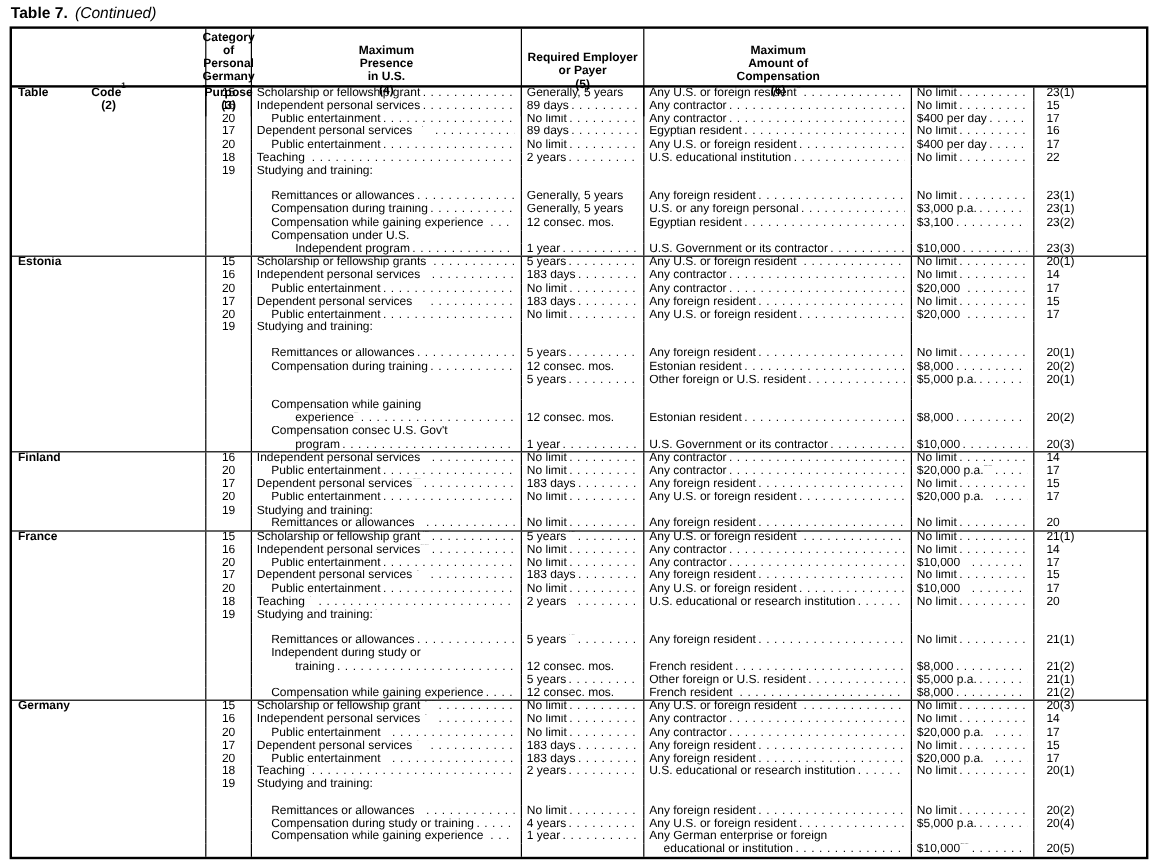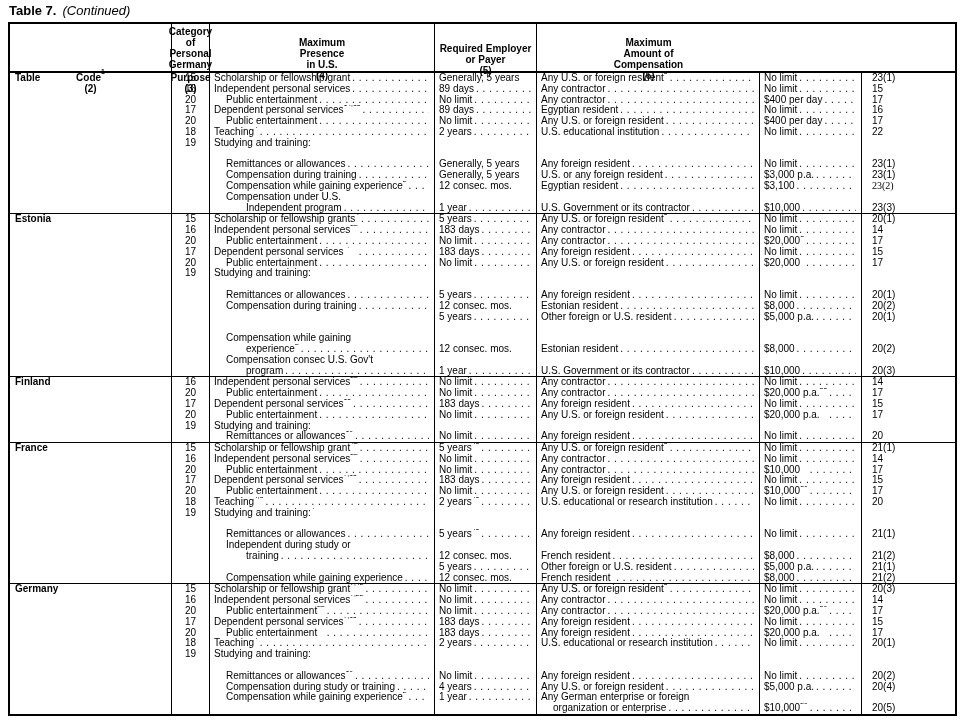--- a/index.html
+++ b/index.html
@@ -254,21 +254,21 @@
           <div class="cell " style="min-height: 10.8px;"></div>
           <div class="cell c-code" style="min-height: 10.8px;"></div>
           <div class="cell " style="min-height: 10.8px; padding-left: 16px;">
             <span class="t">Compensation during training</span>
             <span class="lead"></span>
           </div>
           <div class="cell " style="min-height: 10.8px; padding-left: 4px;">
             <span class="t">Generally, 5 years</span>
           </div>
           <div class="cell " style="min-height: 10.8px; padding-left: 4px;">
-            <span class="t">U.S. or any foreign resident</span>
+            <span class="t">U.S. or any foreign personal</span>
             <span class="lead"></span>
           </div>
           <div class="cell " style="min-height: 10.8px; padding-left: 4px;">
             <span class="t">$3,000 p.a.</span>
             <span class="lead"></span>
           </div>
           <div class="cell " style="min-height: 10.8px; padding-left: 10px;">
             <span class="t">23(1)</span>
           </div>
           <div class="cell " style="min-height: 10.8px;"></div>
@@ -281,21 +281,21 @@
             <span class="t">12 consec. mos.</span>
           </div>
           <div class="cell " style="min-height: 10.8px; padding-left: 4px;">
             <span class="t">Egyptian resident</span>
             <span class="lead"></span>
           </div>
           <div class="cell " style="min-height: 10.8px; padding-left: 4px;">
             <span class="t">$3,100</span>
             <span class="lead"></span>
           </div>
-          <div class="cell " style="min-height: 10.8px; padding-left: 10px; font-family: Liberation Serif, serif;">
+          <div class="cell " style="min-height: 10.8px; padding-left: 10px;">
             <span class="t">23(2)</span>
           </div>
           <div class="cell " style="min-height: 10.8px;"></div>
           <div class="cell c-code" style="min-height: 10.8px;"></div>
           <div class="cell " style="min-height: 10.8px; padding-left: 16px;">
             <span class="t">Compensation under U.S.</span>
           </div>
           <div class="cell " style="min-height: 10.8px; padding-left: 4px;"></div>
           <div class="cell " style="min-height: 10.8px; padding-left: 4px;"></div>
           <div class="cell " style="min-height: 10.8px; padding-left: 4px;"></div>
@@ -1174,21 +1174,21 @@
           <div class="cell " style="min-height: 10.8px; padding-left: 4px;">
             <span class="t">Any German enterprise or foreign</span>
           </div>
           <div class="cell " style="min-height: 10.8px; padding-left: 4px;"></div>
           <div class="cell " style="min-height: 10.8px; padding-left: 10px;"></div>
           <div class="cell " style="min-height: 10.8px;"></div>
           <div class="cell c-code" style="min-height: 10.8px;"></div>
           <div class="cell " style="min-height: 10.8px; padding-left: 4px;"></div>
           <div class="cell " style="min-height: 10.8px; padding-left: 4px;"></div>
           <div class="cell " style="min-height: 10.8px; padding-left: 16px;">
-            <span class="t">organization or enterprise</span>
+            <span class="t">educational or institution</span>
             <span class="lead"></span>
           </div>
           <div class="cell " style="min-height: 10.8px; padding-left: 4px;">
             <span class="t">$10,000<sup>29</sup></span>
             <span class="lead"></span>
           </div>
           <div class="cell " style="min-height: 10.8px; padding-left: 10px;">
             <span class="t">20(5)</span>
           </div>
         </div>

